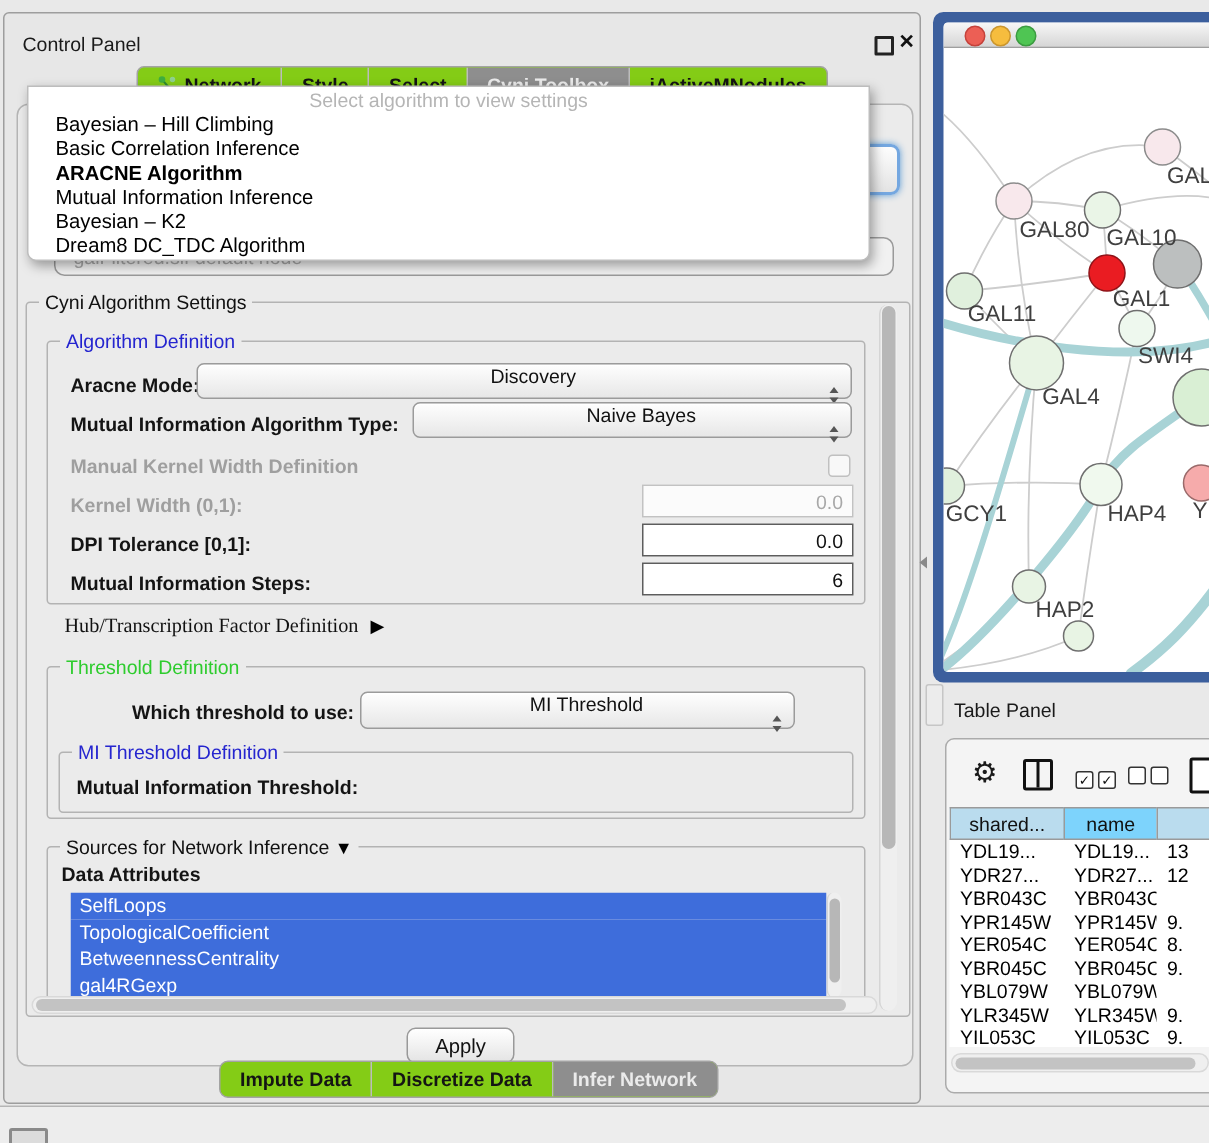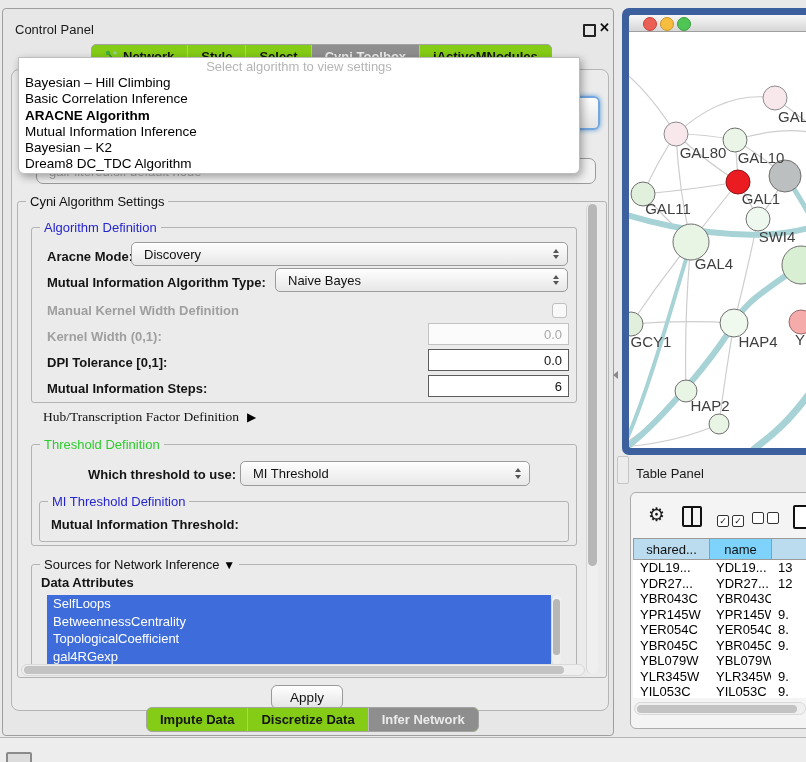--- a/index.html
+++ b/index.html
@@ -20,39 +20,39 @@
   .tab:last-child{border-right:none;}
   .tab.sel{background:#8e8e8e;color:#ebebeb;}
   
   .inner-panel{left:8px;top:60px;width:596px;height:640px;background:#ebebeb;
                border:1px solid #b5b5b5;border-radius:8px;}
   
   .popup{left:18px;top:57px;width:560px;height:115px;background:#fff;border:1px solid #bdbdbd;
          border-radius:0 0 6px 6px;box-shadow:2px 3px 8px rgba(0,0,0,0.35);z-index:60;
          display:flex;flex-direction:column;}
   .popup-ph{height:17px;line-height:17px;text-align:center;color:#b5b5b5;font-size:13px;}
-  .popup-item{height:16.3px;line-height:16.3px;padding-left:6px;font-size:13.5px;color:#000;}
+  .popup-item{height:16.3px;line-height:16.3px;padding-left:18px;font-size:13.5px;color:#000;}
   .popup-item.bold{font-weight:bold;}
   .blue-ring{left:570px;top:96px;width:26px;height:30px;border:2px solid #74a7e0;border-radius:6px;
              background:linear-gradient(#fdfdfd,#e3e3e3);box-shadow:0 0 5px #5b9bd5;z-index:50;}
   .bg-combo{left:36px;top:158px;width:560px;height:26px;border:1px solid #9a9a9a;border-radius:7px;
             background:#f1f1f1;z-index:40;font-size:13px;color:#a9a9a9;line-height:26px;
             padding-left:12px;box-sizing:border-box;}
   
   .group{border:1px solid #b3b3b3;border-radius:3px;}
   .gtitle{position:absolute;top:-8px;left:8px;background:#ebebeb;padding:0 4px;font-size:13px;
           white-space:nowrap;}
   .gtitle.blue{color:#2525cf;}
   .gtitle.green{color:#2ecc2e;}
   .lbl{position:absolute;font-size:13px;font-weight:bold;color:#141414;white-space:nowrap;}
   .lbl.dis{color:#9f9f9f;}
   
   .combo{position:absolute;background:linear-gradient(#fefefe,#e7e7e7);border:1px solid #9b9b9b;
          border-radius:5px;display:flex;align-items:center;font-size:13px;padding-left:12px;
-         box-sizing:border-box;box-shadow:inset 0 1px 0 #fff;}
+         box-sizing:border-box;box-shadow:inset 0 1px 0 #fff;flex-direction:column;}
   .combo .arrows{margin-left:auto;display:flex;flex-direction:column;align-items:center;
                  padding-right:8px;}
   .tri-up{width:0;height:0;border-left:3.5px solid transparent;border-right:3.5px solid transparent;
           border-bottom:4.5px solid #555;margin-bottom:2.5px;}
   .tri-down{width:0;height:0;border-left:3.5px solid transparent;border-right:3.5px solid transparent;
             border-top:4.5px solid #555;}
   .field{position:absolute;background:#fff;border:1px solid #5d5d5d;font-size:13px;
          display:flex;align-items:center;justify-content:flex-end;padding:0 6px;box-sizing:border-box;}
   .field.dis{border-color:#c2c2c2;color:#a8a8a8;background:#fbfbfb;}
   .checkbox{position:absolute;width:13px;height:13px;border:1px solid #c0c0c0;border-radius:3px;
@@ -200,22 +200,22 @@
 
   <div class="abs group" style="left:28px;top:555px;width:544px;height:105px;">
     <span class="gtitle">
       <span>Sources for Network Inference</span>
       <span class="exp-tri">▼</span>
     </span>
   </div>
   <span class="abs lbl" style="left:38px;top:566px;">Data Attributes</span>
   <div class="abs attr-list" id="attrList">
       <div class="attr-item">SelfLoops</div>
+      <div class="attr-item">TopologicalCoefficient</div>
       <div class="attr-item">BetweennessCentrality</div>
-      <div class="attr-item">TopologicalCoefficient</div>
       <div class="attr-item">gal4RGexp</div>
     </div>
   <div class="sb-track-v" style="left:548px;top:586px;width:9px;height:70px;">
     <div class="sb-thumb-v" style="left:1px;top:4px;width:7px;height:56px;"></div>
   </div>
   <div class="sb-track-h" style="left:18px;top:655px;width:562px;height:10px;">
     <div class="sb-thumb-h" style="left:2px;top:1px;width:540px;height:8px;"></div>
   </div>
   <div class="sb-track-v" style="left:583px;top:194px;width:11px;height:471px;border-radius:6px;">
     <div class="sb-thumb-v" style="left:1px;top:1px;width:9px;height:362px;"></div>

